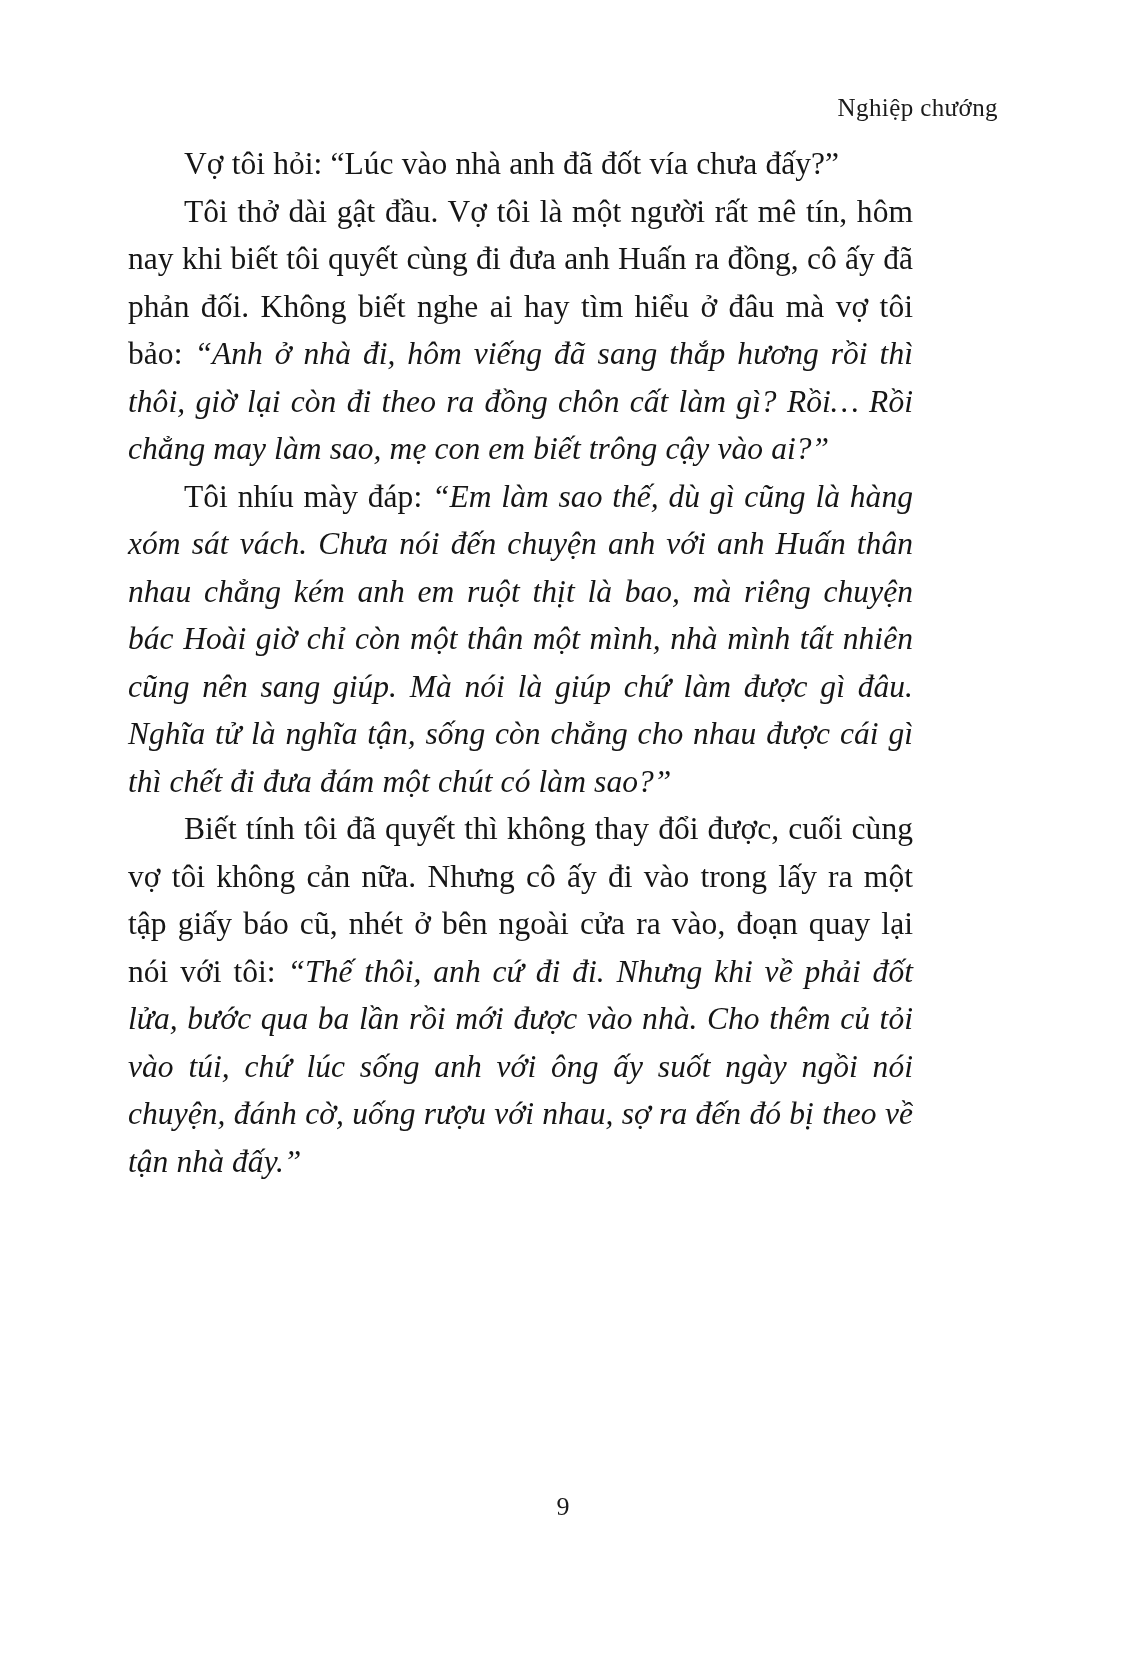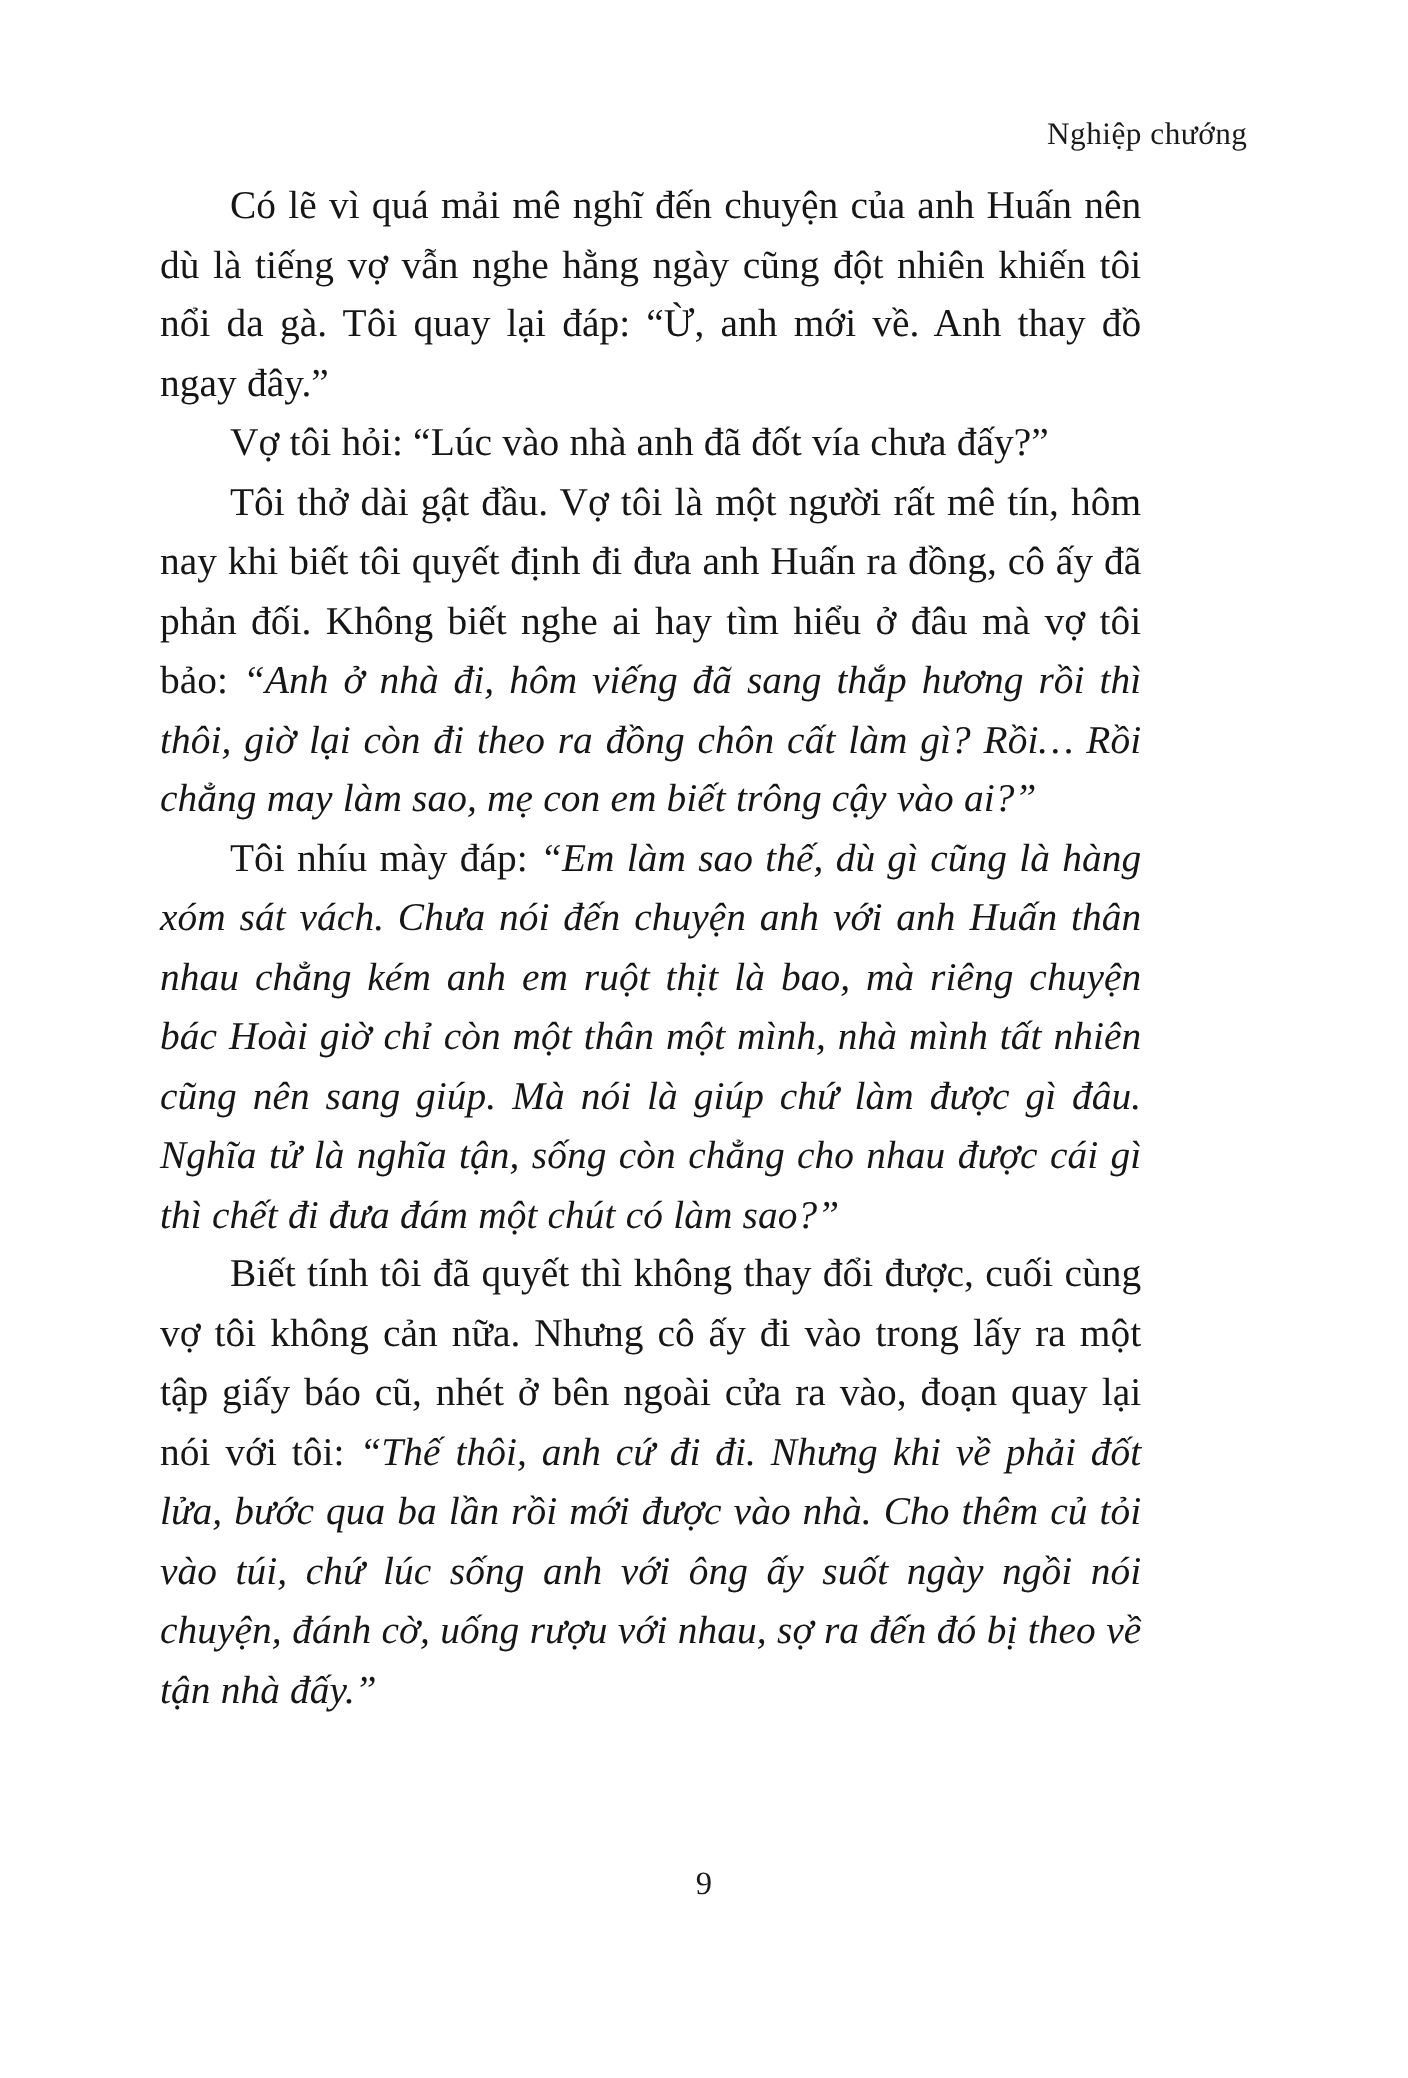--- a/index.html
+++ b/index.html
@@ -64,30 +64,27 @@
 </head>
 <body>
 
 <div class="page">
 
   <div class="running-head">Nghiệp chướng</div>
 
   <div class="text-column">
 
 
-    <p class="para">
-      <span>Có lẽ vì quá mải mê nghĩ đến chuyện của anh Huấn nên dù là tiếng vợ vẫn nghe hằng ngày cũng đột nhiên khiến tôi nổi da gà. Tôi quay lại đáp: “Ừ, anh mới về. Anh thay đồ ngay đây.”</span>
-    </p>
 
     <p class="para">
       <span>Vợ tôi hỏi: “Lúc vào nhà anh đã đốt vía chưa đấy?”</span>
     </p>
 
     <p class="para">
-      <span>Tôi thở dài gật đầu. Vợ tôi là một người rất mê tín, hôm nay khi biết tôi quyết định đi đưa anh Huấn ra đồng, cô ấy đã phản đối. Không biết nghe ai hay tìm hiểu ở đâu mà vợ tôi bảo: </span><span class="run-italic">“Anh ở nhà đi, hôm viếng đã sang thắp hương rồi thì thôi, giờ lại còn đi theo ra đồng chôn cất làm gì? Rồi… Rồi chẳng may làm sao, mẹ con em biết trông cậy vào ai?”</span>
+      <span>Tôi thở dài gật đầu. Vợ tôi là một người rất mê tín, hôm nay khi biết tôi quyết cùng đi đưa anh Huấn ra đồng, cô ấy đã phản đối. Không biết nghe ai hay tìm hiểu ở đâu mà vợ tôi bảo: </span><span class="run-italic">“Anh ở nhà đi, hôm viếng đã sang thắp hương rồi thì thôi, giờ lại còn đi theo ra đồng chôn cất làm gì? Rồi… Rồi chẳng may làm sao, mẹ con em biết trông cậy vào ai?”</span>
     </p>
 
     <p class="para">
       <span>Tôi nhíu mày đáp: </span><span class="run-italic">“Em làm sao thế, dù gì cũng là hàng xóm sát vách. Chưa nói đến chuyện anh với anh Huấn thân nhau chẳng kém anh em ruột thịt là bao, mà riêng chuyện bác Hoài giờ chỉ còn một thân một mình, nhà mình tất nhiên cũng nên sang giúp. Mà nói là giúp chứ làm được gì đâu. Nghĩa tử là nghĩa tận, sống còn chẳng cho nhau được cái gì thì chết đi đưa đám một chút có làm sao?”</span>
     </p>
 
     <p class="para">
       <span>Biết tính tôi đã quyết thì không thay đổi được, cuối cùng vợ tôi không cản nữa. Nhưng cô ấy đi vào trong lấy ra một tập giấy báo cũ, nhét ở bên ngoài cửa ra vào, đoạn quay lại nói với tôi: </span><span class="run-italic">“Thế thôi, anh cứ đi đi. Nhưng khi về phải đốt lửa, bước qua ba lần rồi mới được vào nhà. Cho thêm củ tỏi vào túi, chứ lúc sống anh với ông ấy suốt ngày ngồi nói chuyện, đánh cờ, uống rượu với nhau, sợ ra đến đó bị theo về tận nhà đấy.”</span>
     </p>
 

